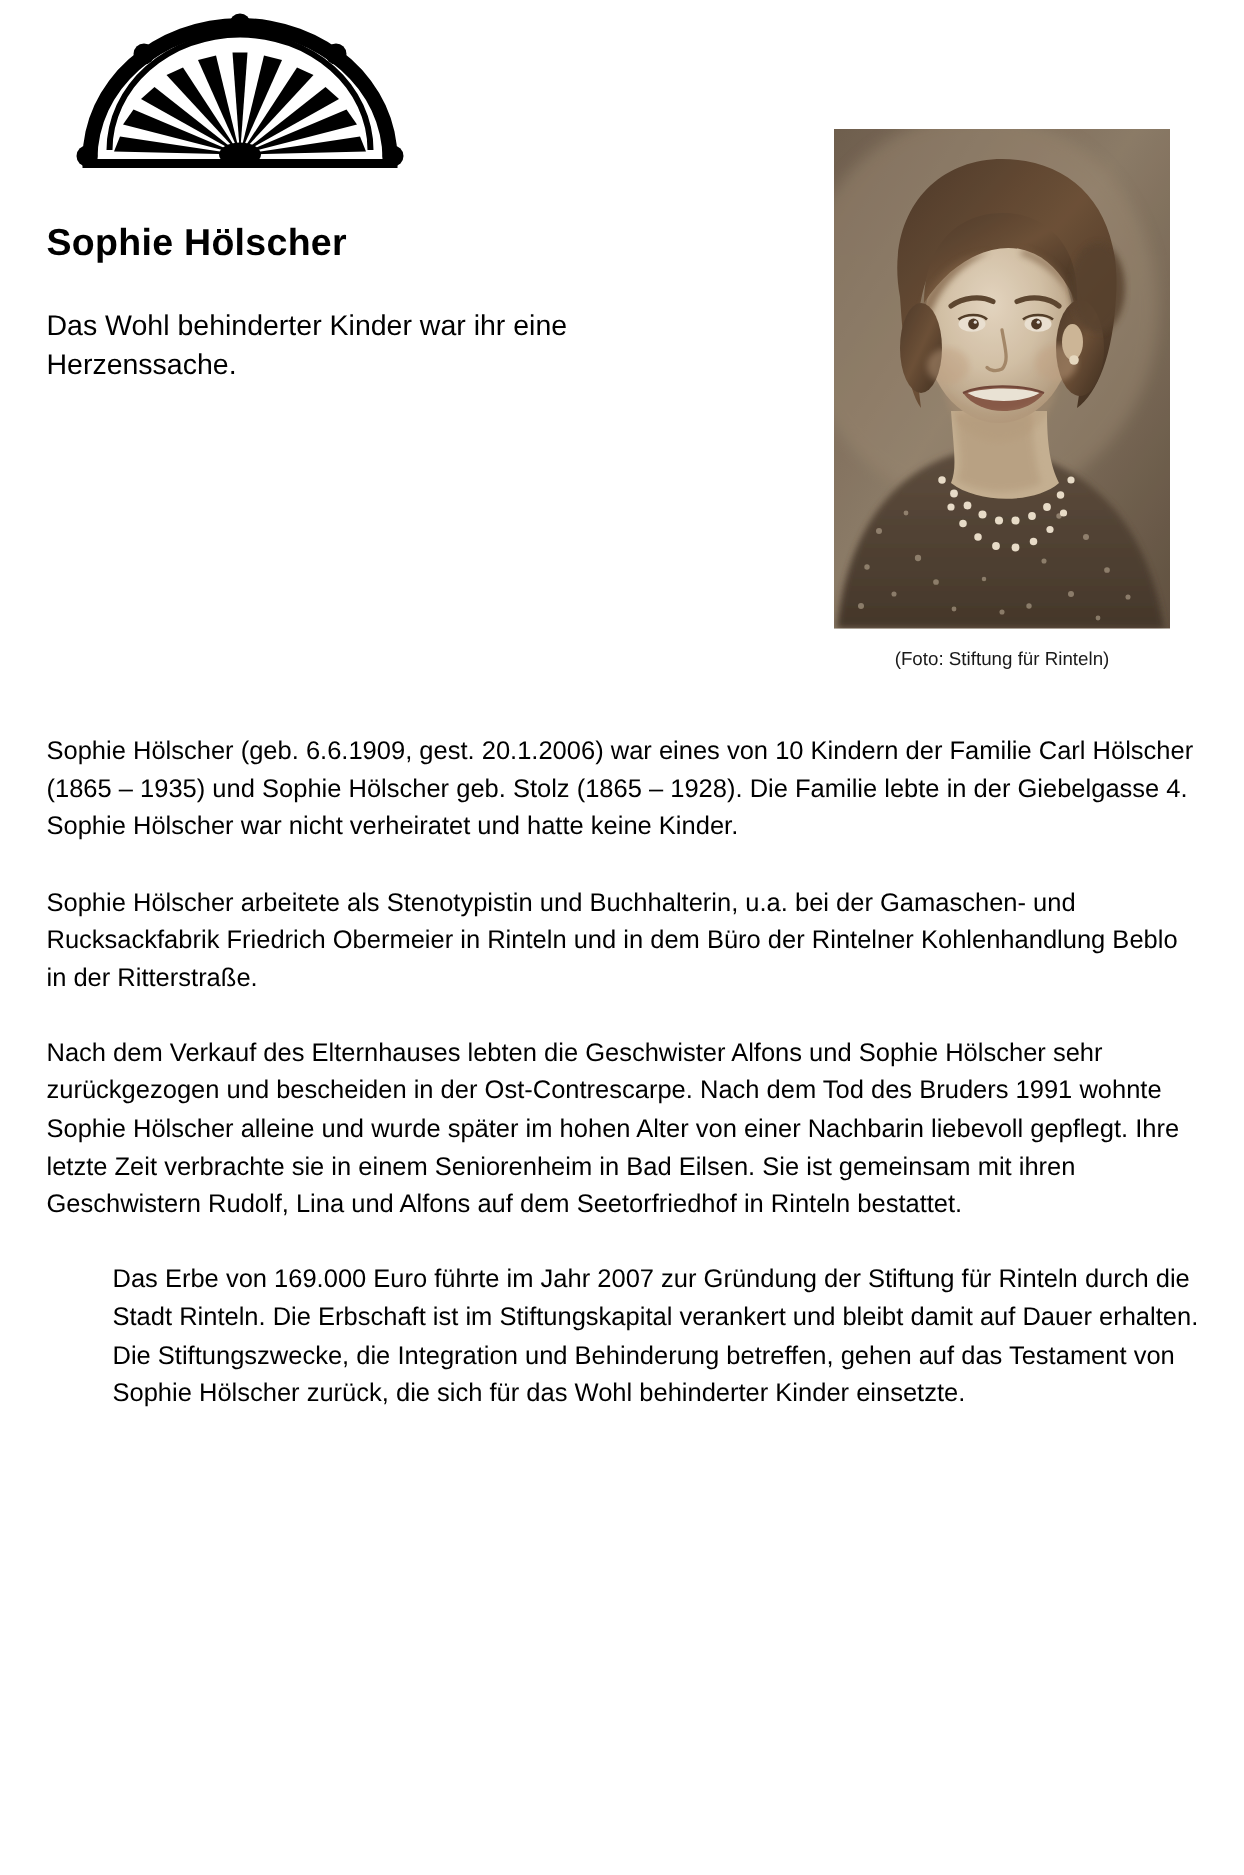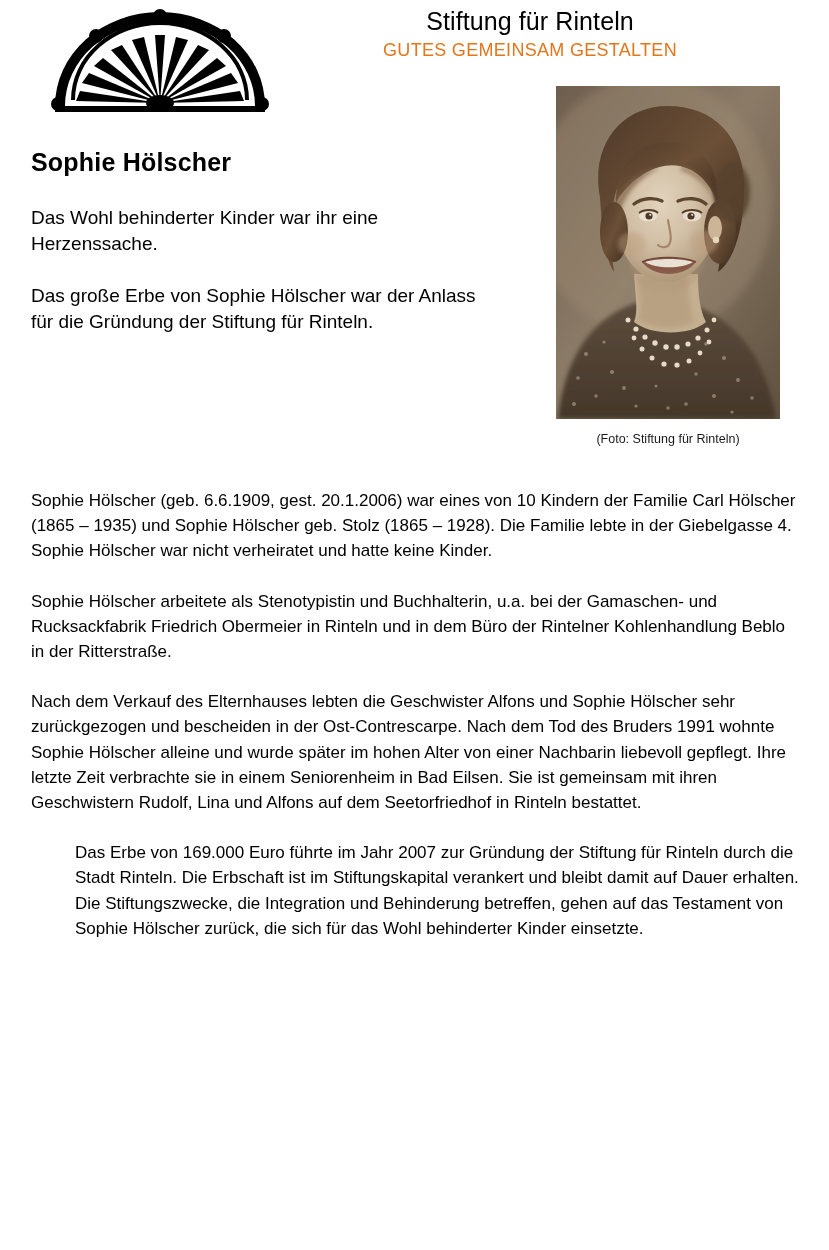--- a/index.html
+++ b/index.html
@@ -173,31 +173,26 @@
         <ellipse cx="111" cy="95" rx="14" ry="8" fill="#000000"></ellipse>
 
         <circle cx="111" cy="8" r="7" fill="#000000"></circle>
         <circle cx="47" cy="28" r="7" fill="#000000"></circle>
         <circle cx="175" cy="28" r="7" fill="#000000"></circle>
         <circle cx="9" cy="96" r="7" fill="#000000"></circle>
         <circle cx="213" cy="96" r="7" fill="#000000"></circle>
       </svg>
     </div>
 
-    <div class="brand-block">
-      <div class="brand-title">Stiftung für Rinteln</div>
-      <div class="brand-tagline" style="color: rgb(226, 118, 27);">GUTES GEMEINSAM GESTALTEN</div>
-    </div>
   </div>
 
   <h1 class="person-name">Sophie Hölscher</h1>
 
   <div class="intro-col">
     <p>Das Wohl behinderter Kinder war ihr eine Herzenssache.</p>
-    <p>Das große Erbe von Sophie Hölscher war der Anlass für die Gründung der Stiftung für Rinteln.</p>
   </div>
 
   <figure class="photo-block" style="margin:0;padding-left:32px;">
     <div class="photo-frame">
       <svg viewBox="0 0 224 333" xmlns="http://www.w3.org/2000/svg" aria-hidden="true">
         <defs>
           <linearGradient id="bgGrad" x1="0" y1="0" x2="1" y2="1">
             <stop offset="0%" stop-color="#6e5f51"></stop>
             <stop offset="45%" stop-color="#8e7f6d"></stop>
             <stop offset="100%" stop-color="#5e5042"></stop>

